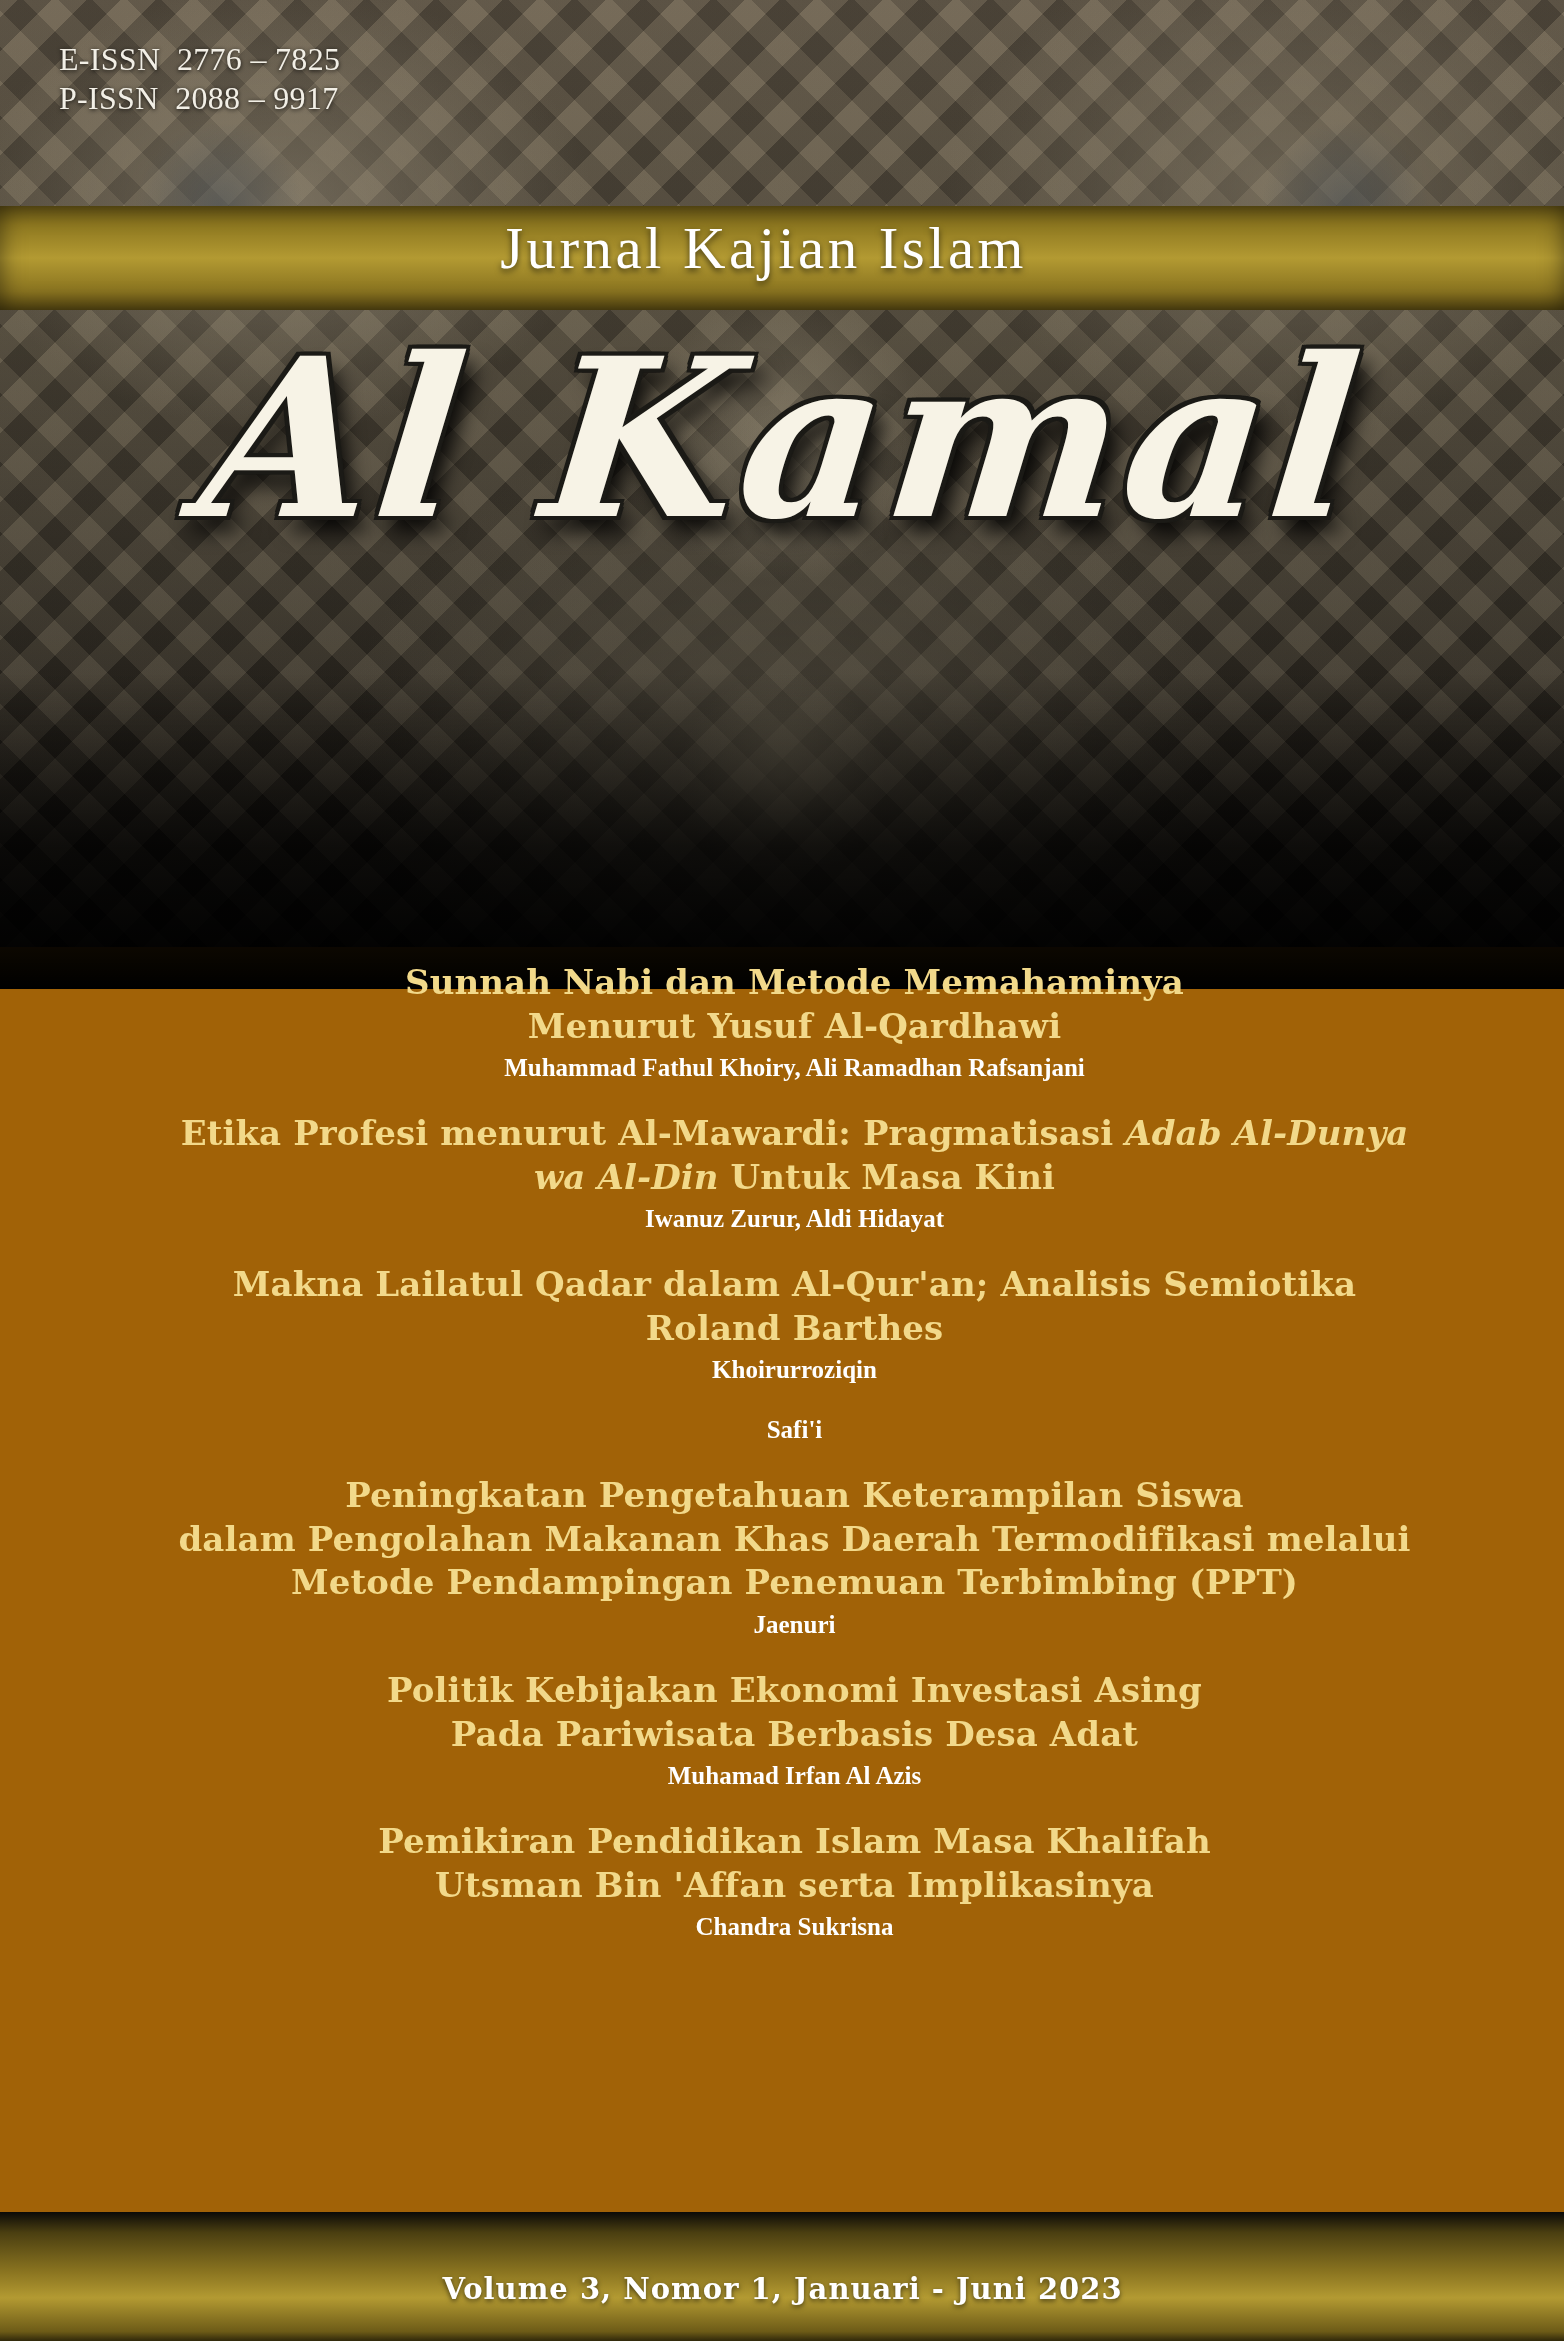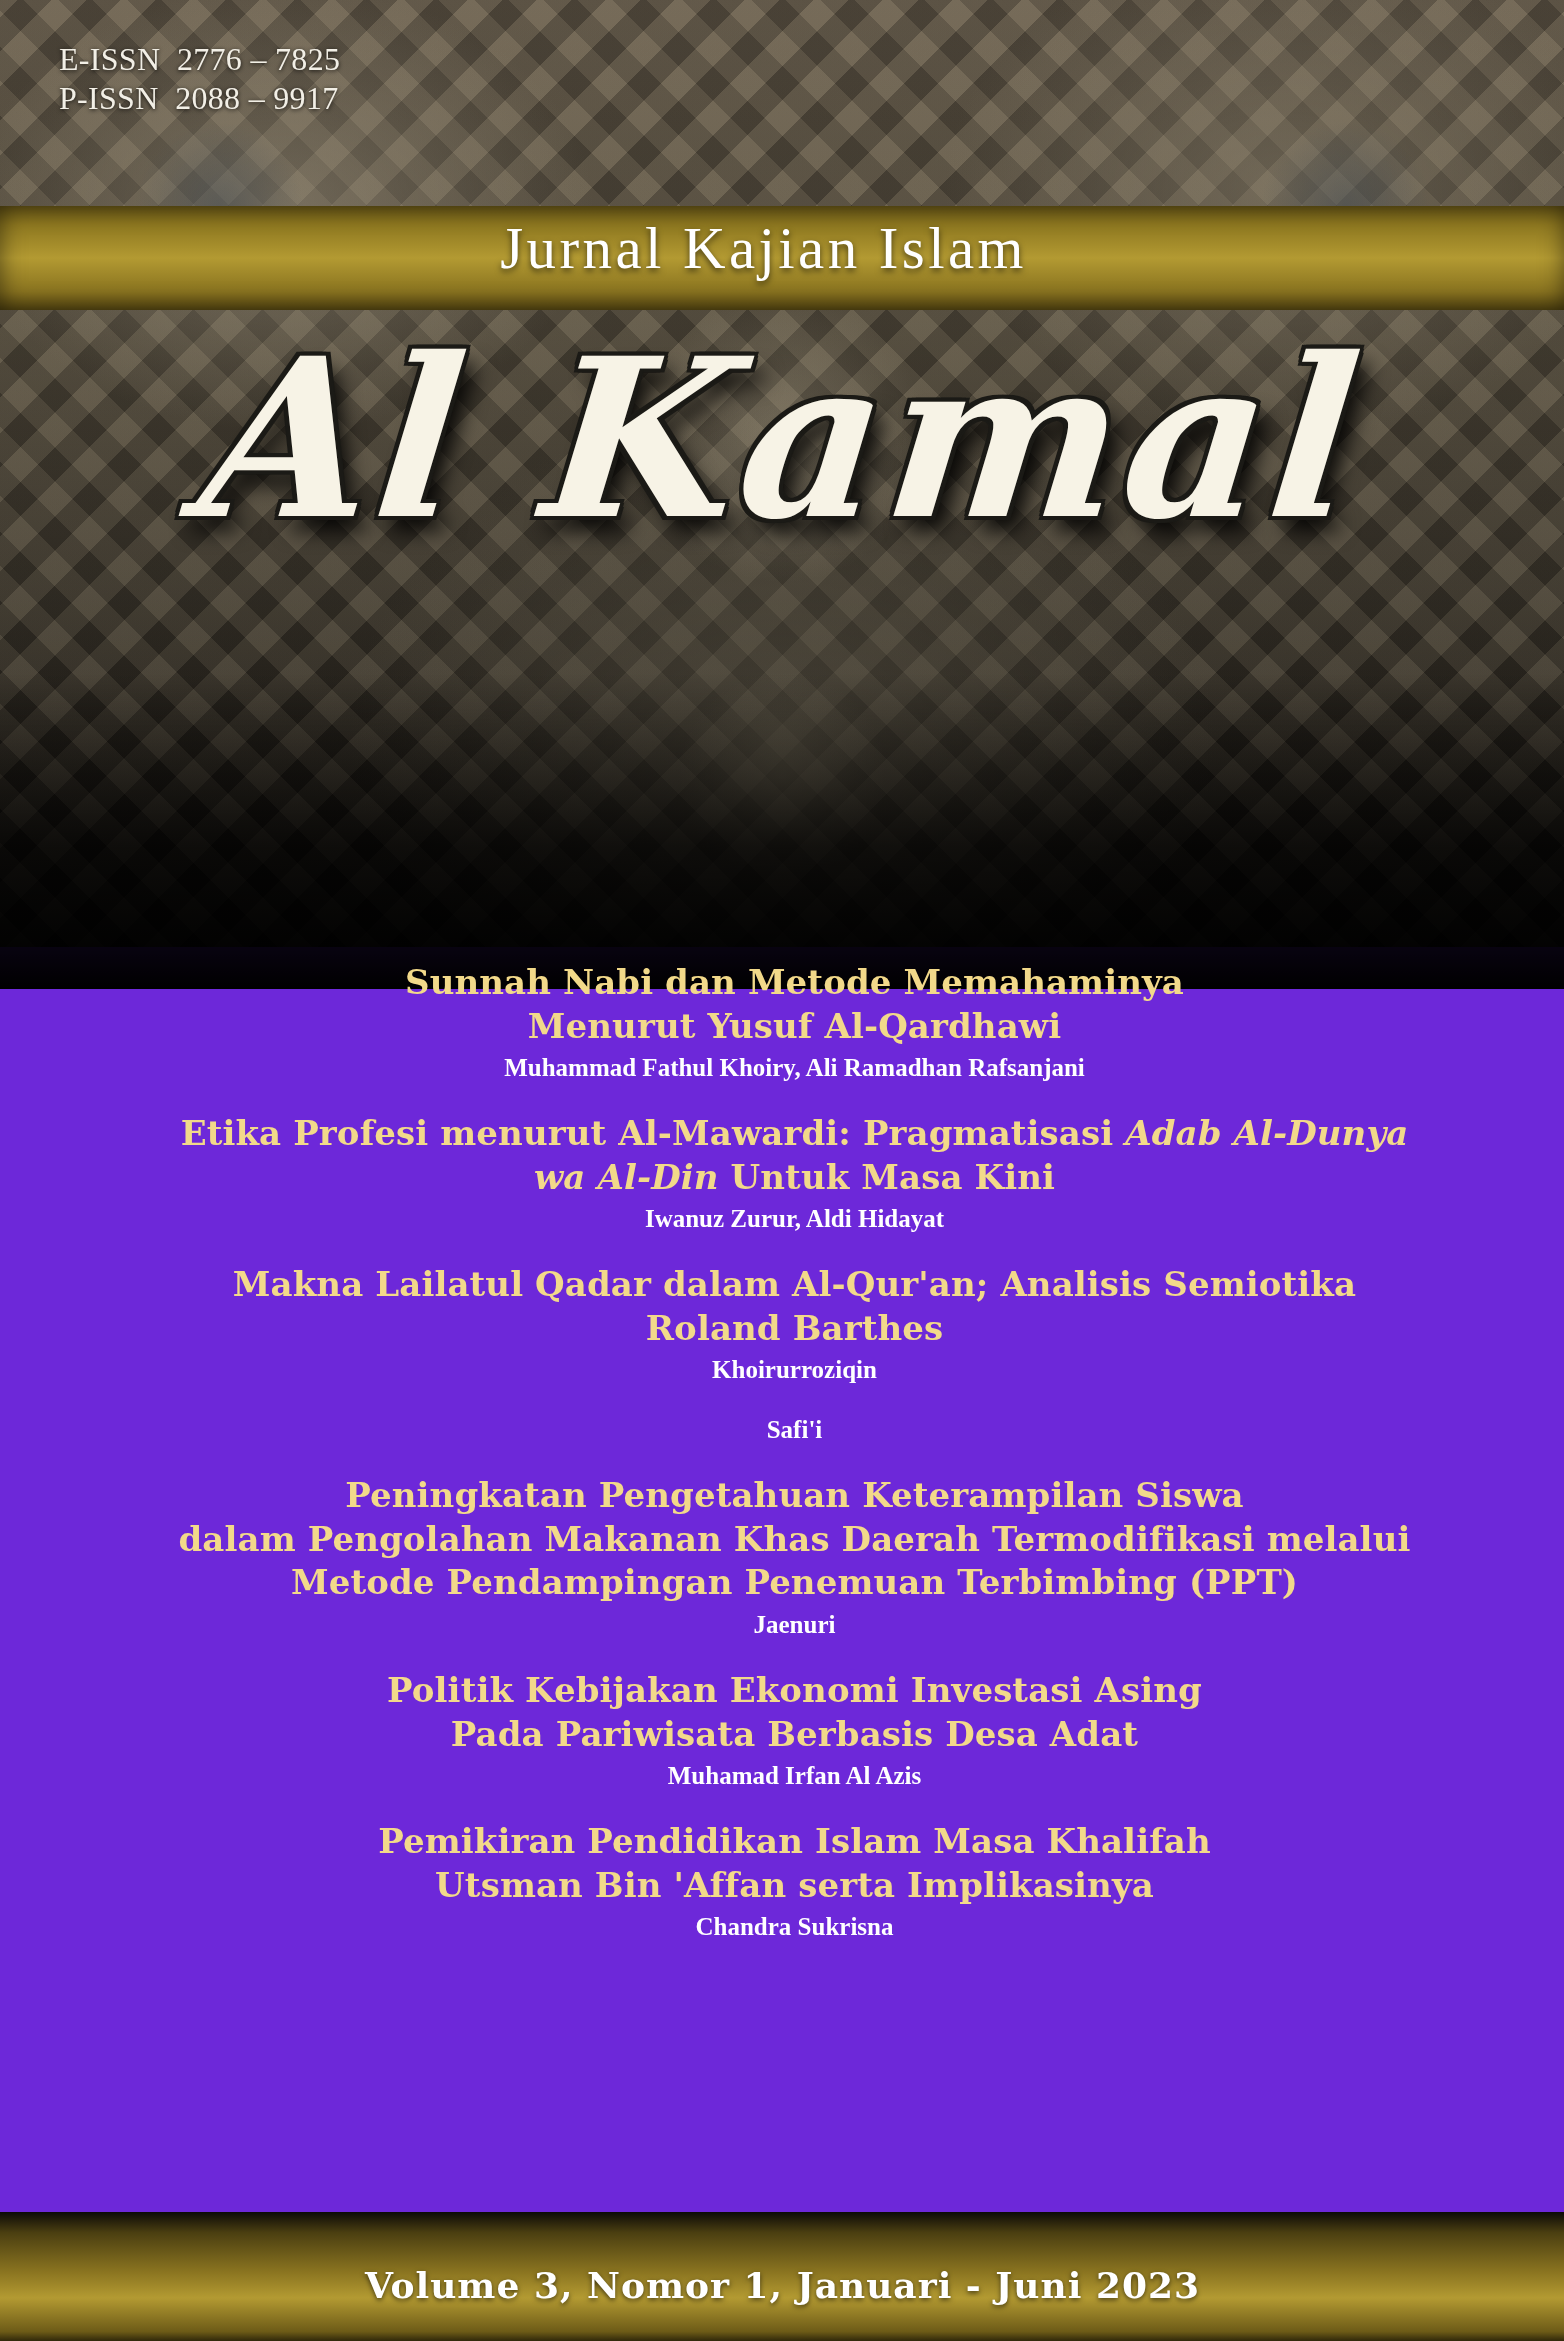--- a/index.html
+++ b/index.html
@@ -7,21 +7,21 @@
     padding: 0;
     background: #000;
   }
   body {
     font-family: "Liberation Serif", serif;
   }
   .cover {
     position: relative;
     width: 1565px;
     height: 2342px;
-    background: #6d28d9;
+    background: #a16207;
     overflow: hidden;
   }
 
   
   .photo-band {
     position: absolute;
     top: 0;
     left: 0;
     width: 1565px;
     height: 947px;
@@ -169,21 +169,21 @@
   }
   .bottom-text {
     position: absolute;
     bottom: 36px;
     left: 0;
     width: 1565px;
     text-align: center;
     color: #ffffff;
     font-family: "DejaVu Serif", serif;
     font-weight: bold;
-    font-size: 36px;
+    font-size: 29px;
     letter-spacing: 1px;
     text-shadow: 0 2.1px 5.5px rgba(0,0,0,0.6);
     z-index: 5;
   }
 </style>
 </head>
 <body>
 
 <div class="cover">
 

